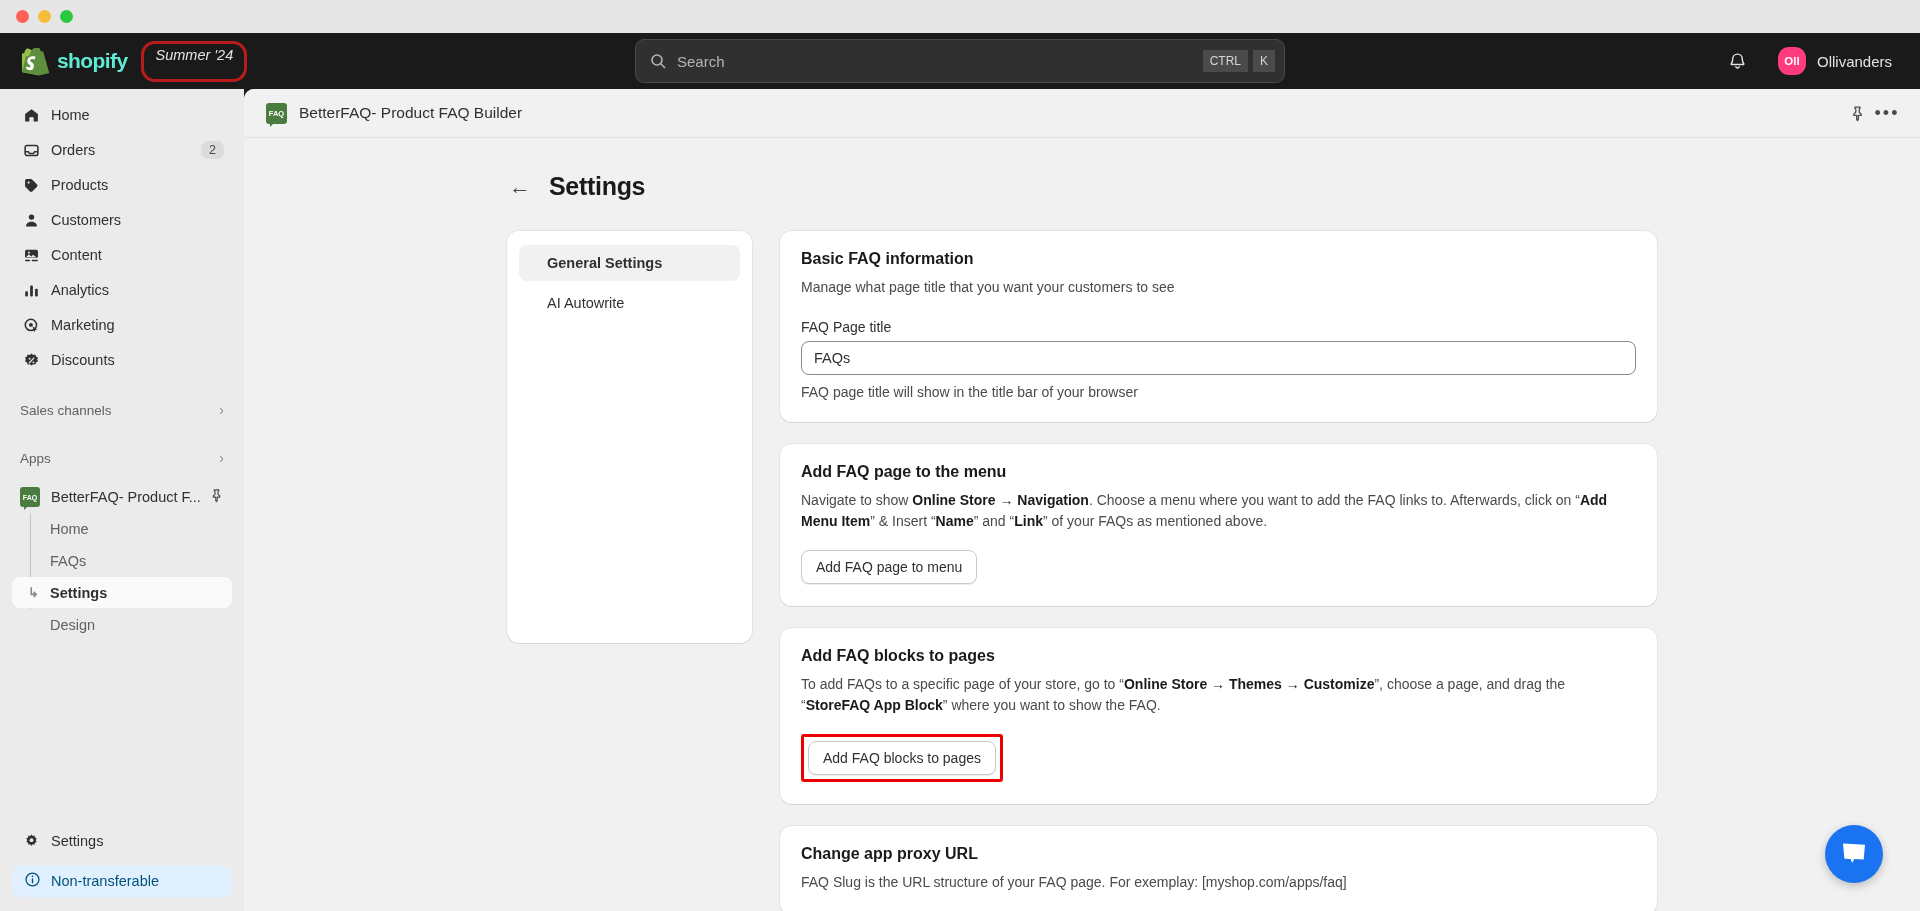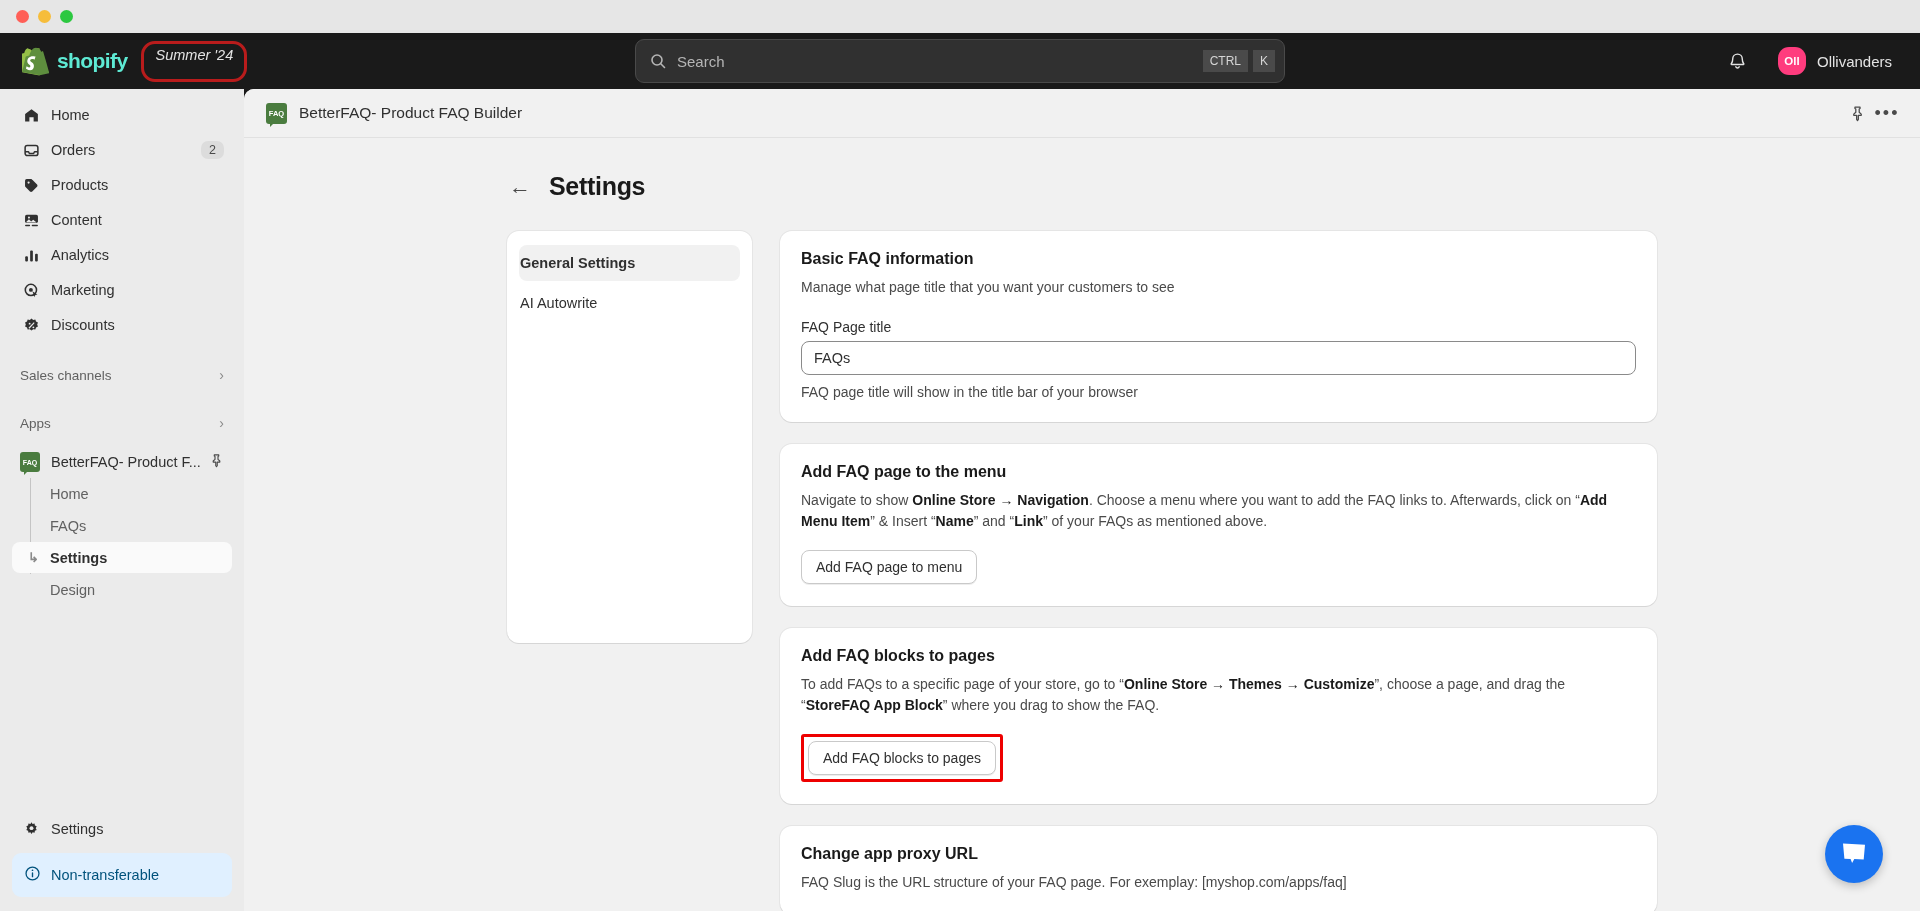--- a/index.html
+++ b/index.html
@@ -128,21 +128,21 @@
   }
   .sub-item.active {
     background: #fafafa; color: #303030; font-weight: bold;
   }
   .sub-item.active::before {
     content: "↳"; position: absolute; left: 16px; color: #8a8a8a; font-size: 13px;
   }
   .sidebar-bottom { margin-top: auto; padding-bottom: 14px; }
   .banner-nontransfer {
     background: #e0f0ff; border-radius: 9px;
-    height: 44px; display: flex; align-items: center;
+    height: 32px; display: flex; align-items: center;
     padding: 16px 12px; gap: 10px; cursor: pointer;
     color: #00527c; font-size: 14.5px; margin-top: 8px;
   }
 
   
   .main {
     flex: 1; background: #f1f1f1;
     border-top-left-radius: 10px;
     display: flex; flex-direction: column;
     overflow: hidden;
@@ -173,21 +173,21 @@
   .col-left { width: 245px; flex: 0 0 245px; }
   .col-right { flex: 1; display: flex; flex-direction: column; gap: 22px; }
 
   .card {
     background: #ffffff; border-radius: 12px;
     box-shadow: 0 1px 0 rgba(26,26,26,0.07), 0 0 0 1px rgba(26,26,26,0.05);
   }
   .menu-card { padding: 14px 12px; min-height: 412px; }
   .menu-item {
     height: 36px; display: flex; align-items: center;
-    padding: 0 1px; border-radius: 8px; cursor: pointer;
+    padding: 0 28px; border-radius: 8px; cursor: pointer;
     font-size: 14.5px; color: #303030; margin-bottom: 4px;
   }
   .menu-item.active { background: #f1f1f1; font-weight: bold; }
 
   .panel { padding: 19px 21px 22px 21px; }
   .panel-title { font-size: 16px; font-weight: bold; color: #1a1a1a; margin-bottom: 9px; }
   .panel-desc { font-size: 14px; color: #4a4a4a; line-height: 1.5; }
   .panel-desc b { font-weight: bold; color: #1a1a1a; }
 
   .field-label { font-size: 14px; color: #303030; margin-top: 21px; margin-bottom: 6px; }
@@ -298,20 +298,29 @@
     <div class="nav-item">
       <span class="ico">
         <svg width="17" height="17" viewBox="0 0 20 20">
             <path d="M10.6 2.4H4.3a1.9 1.9 0 0 0-1.9 1.9v6.3c0 .5.2 1 .6 1.3l5.2 5.2c.7.7 1.9.7 2.7 0l5.6-5.6c.7-.7.7-1.9 0-2.7l-5.2-5.2a1.9 1.9 0 0 0-1.3-.6z" fill="#303030"></path>
             <circle cx="6.6" cy="6.6" r="1.3" fill="#ebebeb"></circle>
           </svg>
       </span>
       <span class="lbl">Products</span>
     </div>
 
+    <div class="nav-item">
+      <span class="ico">
+        <svg width="17" height="17" viewBox="0 0 20 20">
+            <circle cx="10" cy="6" r="3.2" fill="#303030"></circle>
+            <path d="M3.5 17c0-3.6 2.9-5.6 6.5-5.6s6.5 2 6.5 5.6z" fill="#303030"></path>
+          </svg>
+      </span>
+      <span class="lbl">Customers</span>
+    </div>
 
     <div class="nav-item">
       <span class="ico">
         <svg width="17" height="17" viewBox="0 0 20 20">
             <rect x="2.4" y="3.2" width="15.2" height="9.6" rx="2" fill="#303030"></rect>
             <circle cx="7" cy="6.6" r="1.2" fill="#ebebeb"></circle>
             <path d="M4 11.5l3-3 2.6 2.6 2.4-2 4 3.2H4z" fill="#ebebeb"></path>
             <rect x="2.4" y="15" width="6" height="1.8" rx=".9" fill="#303030"></rect>
             <rect x="10.2" y="15" width="7.4" height="1.8" rx=".9" fill="#303030"></rect>
           </svg>
@@ -460,21 +469,21 @@
             <div class="card panel">
               <div class="panel-title">Add FAQ page to the menu</div>
               <div class="panel-desc"><span>Navigate to show </span><b>Online Store → Navigation</b><span>. Choose a menu where you want to add the FAQ links to. Afterwards, click on “</span><b>Add Menu Item</b><span>” &amp; Insert “</span><b>Name</b><span>” and “</span><b>Link</b><span>” of your FAQs as mentioned above.</span></div>
               <div class="btn-wrap">
                 <button class="btn">Add FAQ page to menu</button>
               </div>
             </div>
 
             <div class="card panel">
               <div class="panel-title">Add FAQ blocks to pages</div>
-              <div class="panel-desc"><span>To add FAQs to a specific page of your store, go to “</span><b>Online Store → Themes → Customize</b><span>”, choose a page, and drag the “</span><b>StoreFAQ App Block</b><span>” where you drag to show the FAQ.</span></div>
+              <div class="panel-desc"><span>To add FAQs to a specific page of your store, go to “</span><b>Online Store → Themes → Customize</b><span>”, choose a page, and drag the “</span><b>StoreFAQ App Block</b><span>” where you want to show the FAQ.</span></div>
               <div class="btn-wrap">
                 <span class="btn-highlight">
                   <button class="btn">Add FAQ blocks to pages</button>
                 </span>
               </div>
             </div>
 
             <div class="card panel">
               <div class="panel-title">Change app proxy URL</div>
               <div class="panel-desc">FAQ Slug is the URL structure of your FAQ page. For exemplay: [myshop.com/apps/faq]</div>

